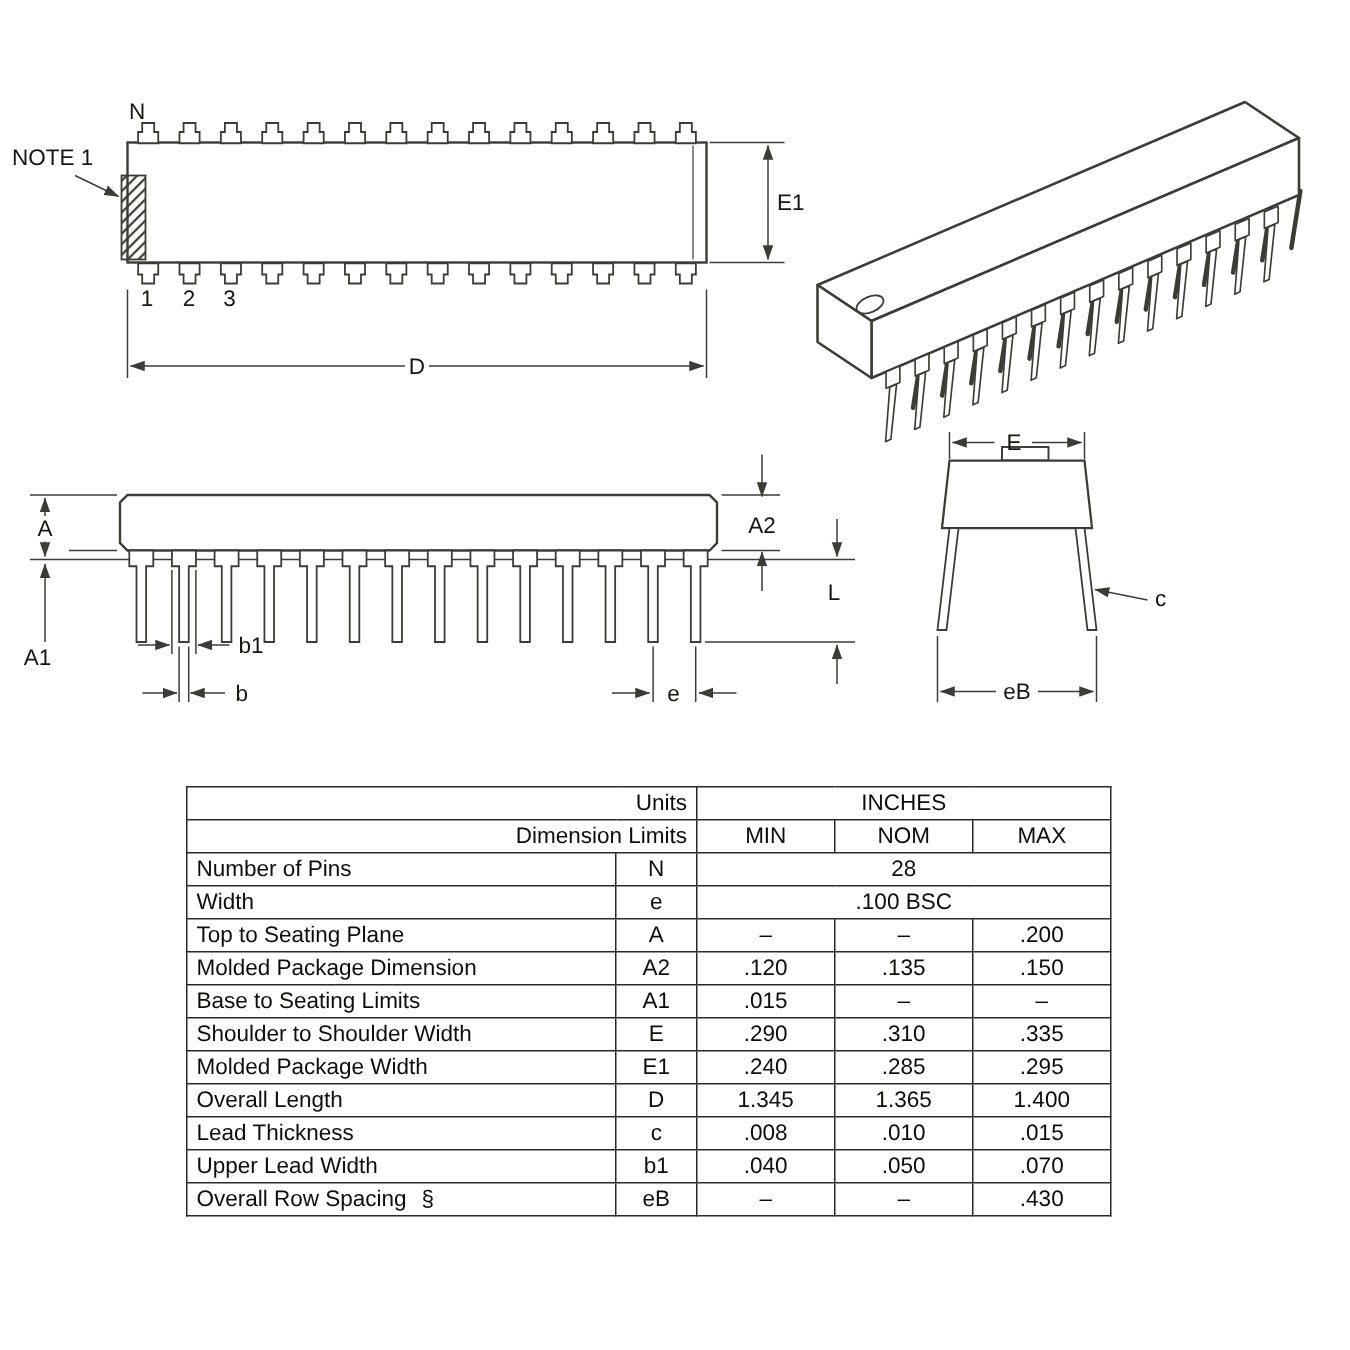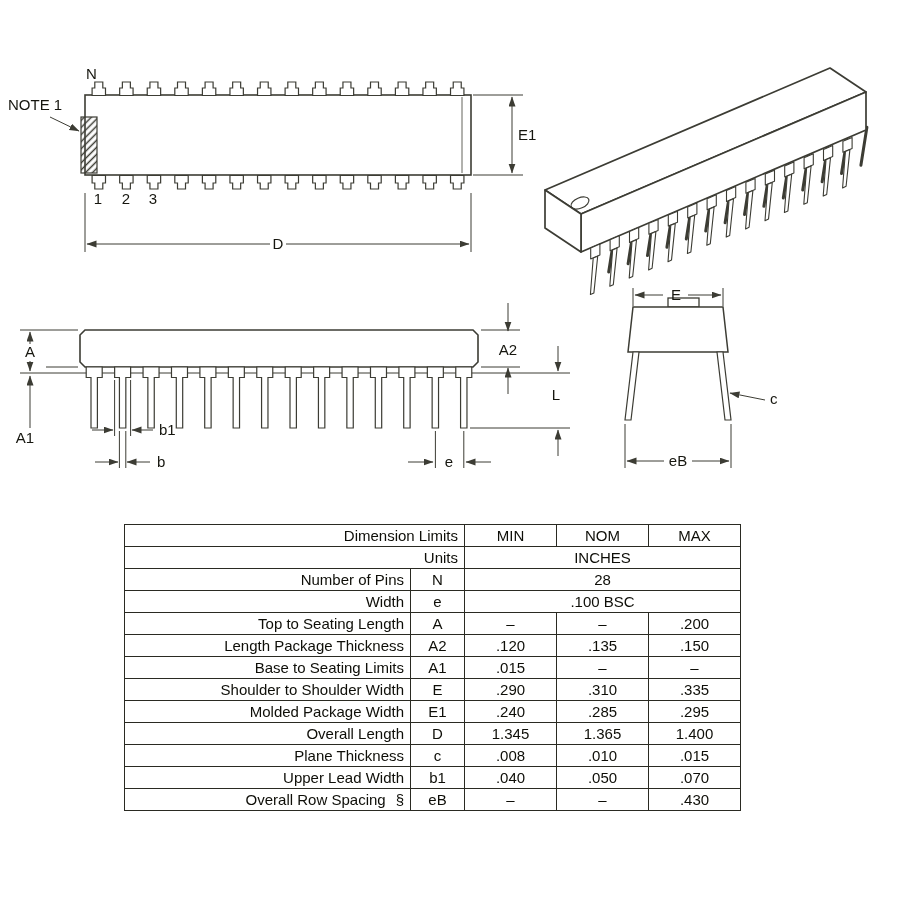--- a/index.html
+++ b/index.html
@@ -5,21 +5,21 @@
   *{margin:0;padding:0;box-sizing:border-box}
   html,body{width:900px;height:900px;background:#ffffff;position:relative;
     font-family:"Liberation Sans",sans-serif}
   #drawing{position:absolute;left:0;top:0}
   svg text{font-family:"Liberation Sans",sans-serif;font-size:15px;fill:#16160f;stroke:none}
   #dim-table{position:absolute;left:124px;top:524px;width:616px;border-collapse:collapse;
     font-size:15px;color:#0e0e08;table-layout:fixed}
   #dim-table td{border:1px solid #2a2a22;height:22px;padding:0 6px;white-space:nowrap;overflow:hidden}
   .t-right{text-align:right;padding-right:9px}
   .t-center{text-align:center}
-  .t-name{text-align:right}
+  .t-name{text-align:left}
   .note{margin-left:10px}
 </style>
 </head>
 <body>
 
 <svg id="drawing" width="900" height="520" viewBox="0 0 900 520">
   <defs>
     <marker id="ar" markerWidth="11" markerHeight="8" refX="9.5" refY="3.5" orient="auto">
       <path d="M0,0 L10,3.5 L0,7 Z" fill="#3c3c34"></path>
     </marker>
@@ -219,48 +219,48 @@
 <table id="dim-table">
   <colgroup>
     <col style="width:286px">
       <col style="width:54px">
       <col style="width:92px">
       <col style="width:92px">
       <col style="width:92px">
   </colgroup>
   <tbody>
     <tr>
+      <td colspan="2" class="t-right">Units</td>
+      <td colspan="3" class="t-center">INCHES</td>
+    </tr>
+    <tr>
       <td colspan="2" class="t-right">Dimension Limits</td>
       <td class="t-center">MIN</td>
       <td class="t-center">NOM</td>
       <td class="t-center">MAX</td>
     </tr>
     <tr>
-      <td colspan="2" class="t-right">Units</td>
-      <td colspan="3" class="t-center">INCHES</td>
-    </tr>
-    <tr>
       <td class="t-name">Number of Pins</td>
       <td class="t-center">N</td>
       <td colspan="3" class="t-center">28</td>
     </tr>
     <tr>
       <td class="t-name">Width</td>
       <td class="t-center">e</td>
       <td colspan="3" class="t-center">.100 BSC</td>
     </tr>
     <tr>
-      <td class="t-name">Top to Seating Length</td>
+      <td class="t-name">Top to Seating Plane</td>
       <td class="t-center">A</td>
       <td class="t-center">–</td>
       <td class="t-center">–</td>
       <td class="t-center">.200</td>
     </tr>
     <tr>
-      <td class="t-name">Length Package Thickness</td>
+      <td class="t-name">Molded Package Dimension</td>
       <td class="t-center">A2</td>
       <td class="t-center">.120</td>
       <td class="t-center">.135</td>
       <td class="t-center">.150</td>
     </tr>
     <tr>
       <td class="t-name">Base to Seating Limits</td>
       <td class="t-center">A1</td>
       <td class="t-center">.015</td>
       <td class="t-center">–</td>
@@ -281,21 +281,21 @@
       <td class="t-center">.295</td>
     </tr>
     <tr>
       <td class="t-name">Overall Length</td>
       <td class="t-center">D</td>
       <td class="t-center">1.345</td>
       <td class="t-center">1.365</td>
       <td class="t-center">1.400</td>
     </tr>
     <tr>
-      <td class="t-name">Plane Thickness</td>
+      <td class="t-name">Lead Thickness</td>
       <td class="t-center">c</td>
       <td class="t-center">.008</td>
       <td class="t-center">.010</td>
       <td class="t-center">.015</td>
     </tr>
     <tr>
       <td class="t-name">Upper Lead Width</td>
       <td class="t-center">b1</td>
       <td class="t-center">.040</td>
       <td class="t-center">.050</td>

